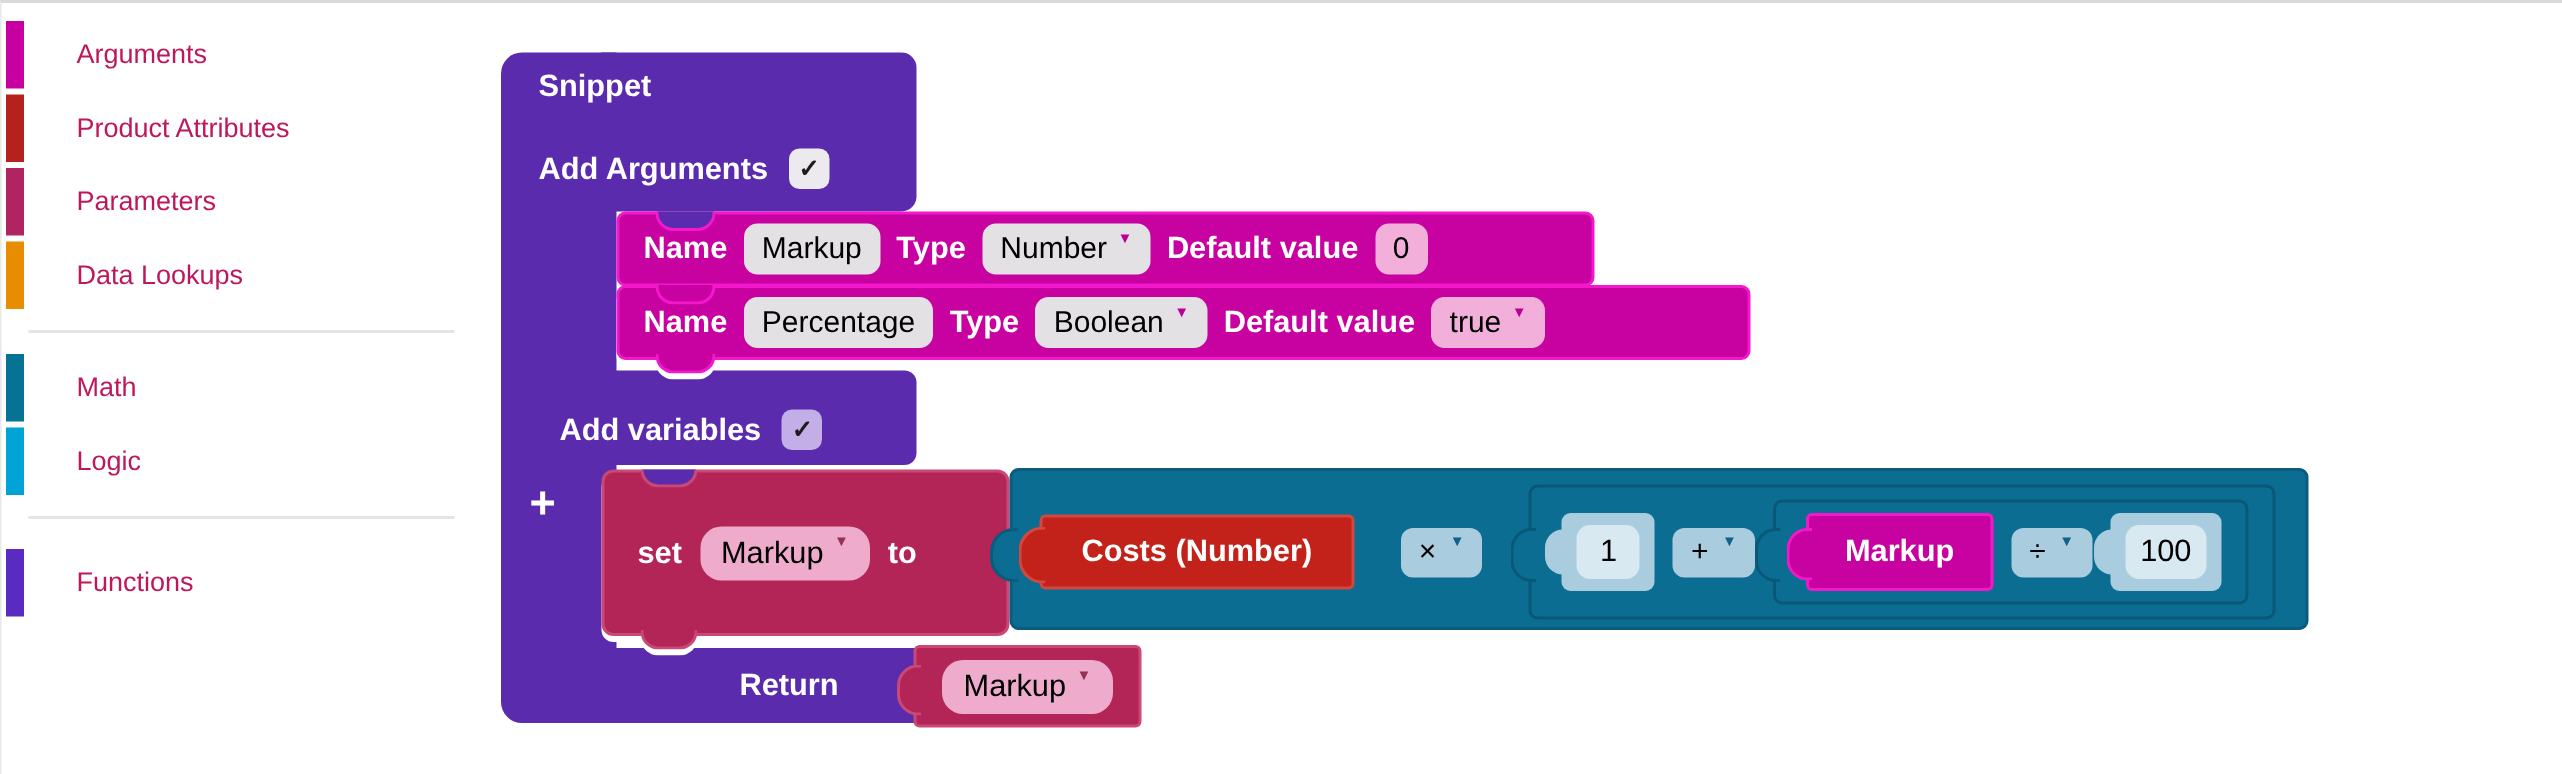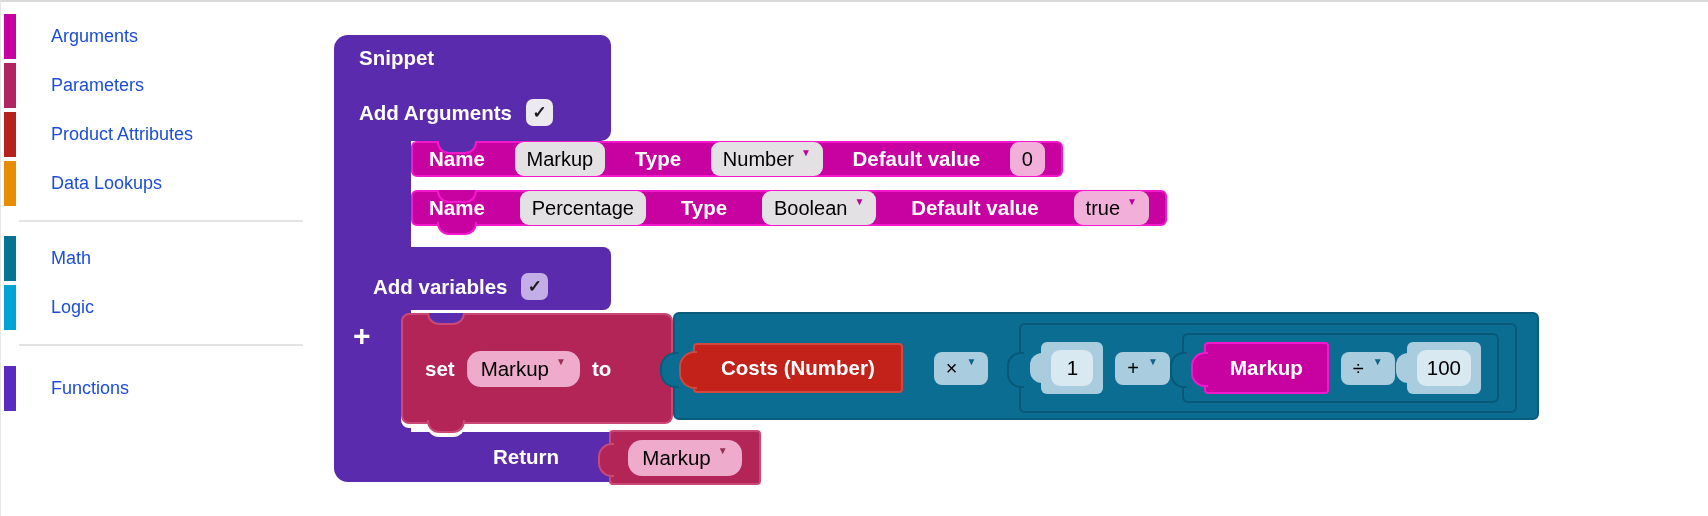--- a/index.html
+++ b/index.html
@@ -5,21 +5,21 @@
   * { margin:0; padding:0; box-sizing:border-box; }
   html,body { width:1708px; height:516px; background:#fff; overflow:hidden;
     font-family:"Liberation Sans", sans-serif; }
   #stage { position:relative; width:1708px; height:516px; background:#fff;
     border-top:2px solid #dadada; border-left:1px solid #e8e8e8; }
 
   
   #sidebar { position:absolute; left:0; top:12px; width:305px; }
   .cat-row { display:flex; align-items:center; height:45px; margin-bottom:4px; cursor:pointer; }
   .cat-chip { width:12px; height:45px; margin-left:3px; flex:0 0 12px; }
-  .cat-label { margin-left:35px; font-size:18px; color:#1d4ed8; white-space:nowrap;text-align:right; }
+  .cat-label { margin-left:35px; font-size:18px; color:#be185d; white-space:nowrap;text-align:right; }
   .side-divider { height:2px; background:#e4e4e4; margin:14px 0 14px 18px; width:284px; }
   .side-divider.second { margin-bottom:20px; }
   .c0{background:#c800a1}.c1{background:#b5221d}.c2{background:#b02561}.c3{background:#e88d00}
   .c4{background:#72ad00}.c5{background:#067395}.c6{background:#00a3d6}.c7{background:#5a2bc0}
 
   
   .purple { position:absolute; background:#5a2bad; }
   #p-spine   { left:333px; top:33px;  width:77px;  height:447px; border-radius:14px 0 0 14px; z-index:1; }
   #p-header  { left:400px; top:33px;  width:210px; height:106px; border-radius:0 10px 10px 0; z-index:1; }
   #p-addvars { left:400px; top:245px; width:210px; height:63px;  border-radius:0 8px 8px 0;  z-index:1; }
@@ -31,23 +31,23 @@
   #add-args-row { left:358px; top:97px;justify-content:flex-end; }
   #add-vars-row { left:372px; top:271px; }
   .checkbox { width:27px; height:27px; border-radius:7px; display:flex; align-items:center;
     justify-content:center; font-size:17px; font-weight:bold; color:#1c1c1c; cursor:pointer; }
   .cb-light { background:#eceaee; }
   .cb-lav   { background:#c3aee8; }
   #plus-icon { position:absolute; left:352px; top:317px; z-index:2; color:#fff;
     font-size:30px; font-weight:bold; cursor:pointer; }
 
   
-  .arg-row { position:absolute; left:410px; height:36px; background:#c801a1;
+  .arg-row { position:absolute; left:410px; height:50px; background:#c801a1;
     border:2px solid #f318cb; border-radius:6px; display:flex; align-items:center;
-    gap:11px; padding:0 16px; z-index:3; cursor:grab;justify-content:space-between; }
+    gap:11px; padding:0 16px; z-index:3; cursor:grab; }
   #arg-row-0 { top:139px; width:652px; }
   #arg-row-1 { top:188px; width:756px; filter:drop-shadow(0 4px 0 #ffffff); }
   .arg-row::before { content:""; position:absolute; left:24px; top:-2px; width:36px; height:11px;
     border:2px solid #f318cb; border-top:none; border-radius:0 0 12px 12px; }
   #arg-row-0::before { background:#5a2bad; }
   #arg-row-1::before { background:#c801a1; }
   #arg-row-1::after { content:""; position:absolute; left:24px; bottom:-11px; width:36px; height:11px;
     background:#c801a1; border:2px solid #f318cb; border-top:none; border-radius:0 0 12px 12px; }
   .field { height:34px; display:flex; align-items:center; border-radius:9px; padding:0 12px;
     font-size:20px; color:#000; white-space:nowrap; cursor:text; }
@@ -113,26 +113,26 @@
 <body>
 
 <div id="stage">
 
   <div id="sidebar">
     <div class="cat-row">
       <span class="cat-chip c0"></span>
       <span class="cat-label">Arguments</span>
     </div>
     <div class="cat-row">
+      <span class="cat-chip c1"></span>
+      <span class="cat-label">Product Attributes</span>
+    </div>
+    <div class="cat-row">
       <span class="cat-chip c2"></span>
       <span class="cat-label">Parameters</span>
-    </div>
-    <div class="cat-row">
-      <span class="cat-chip c1"></span>
-      <span class="cat-label">Product Attributes</span>
     </div>
     <div class="cat-row">
       <span class="cat-chip c3"></span>
       <span class="cat-label">Data Lookups</span>
     </div>
     <div class="side-divider"></div>
     <div class="cat-row">
       <span class="cat-chip c5"></span>
       <span class="cat-label">Math</span>
     </div>

